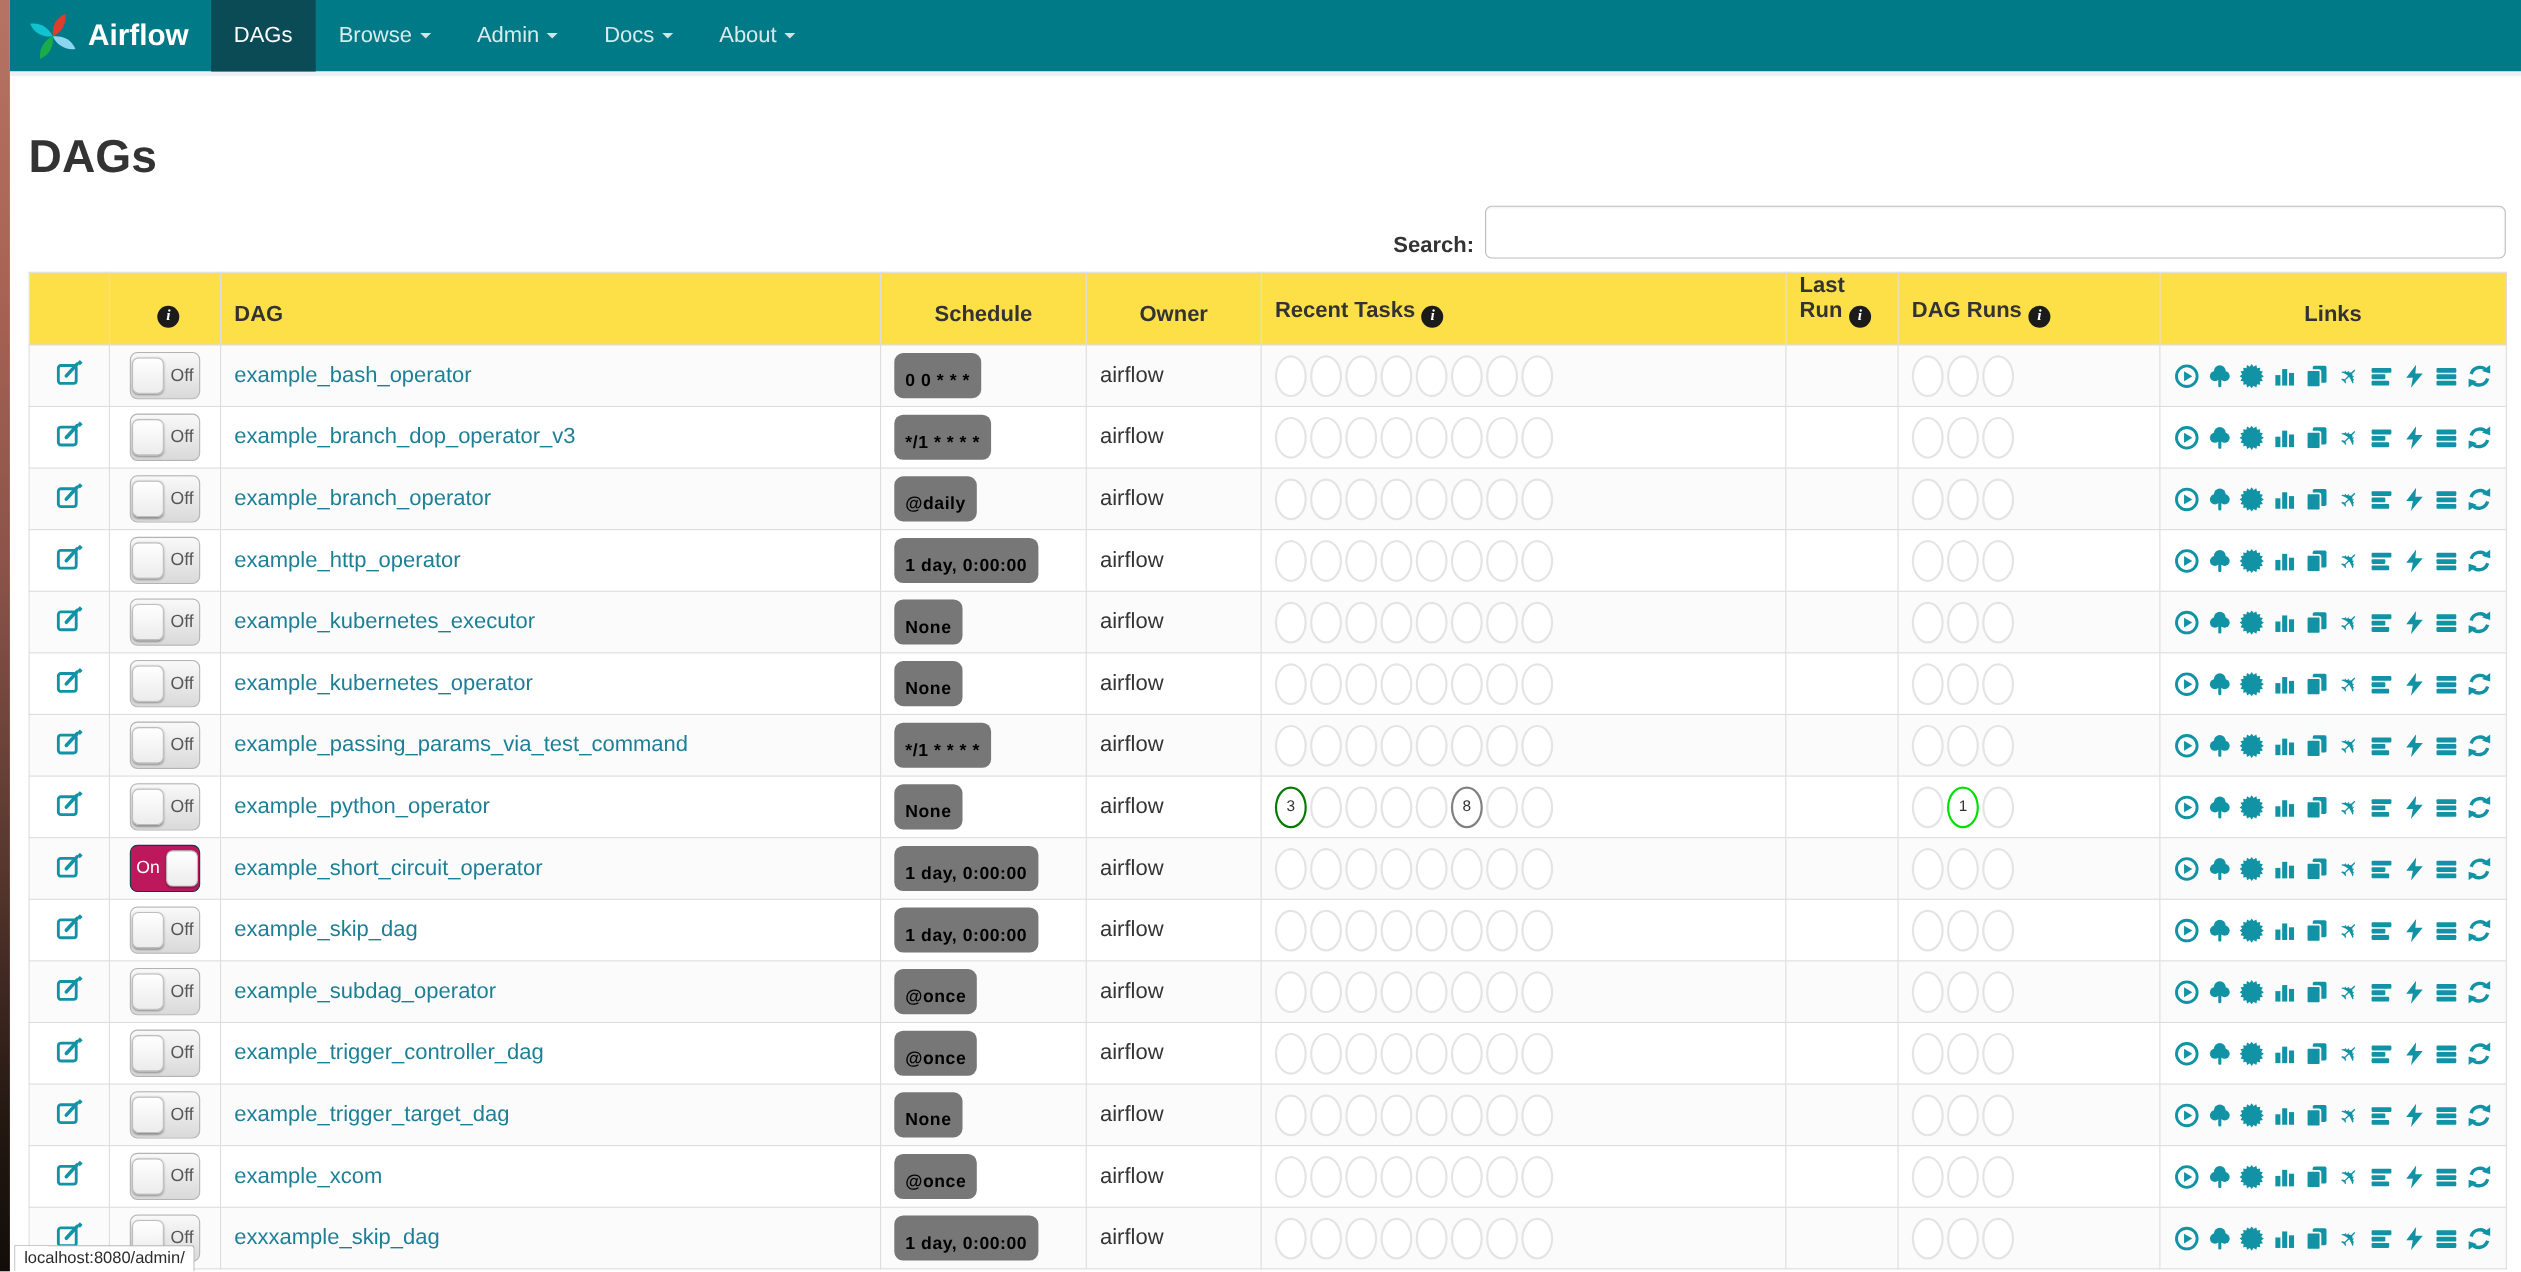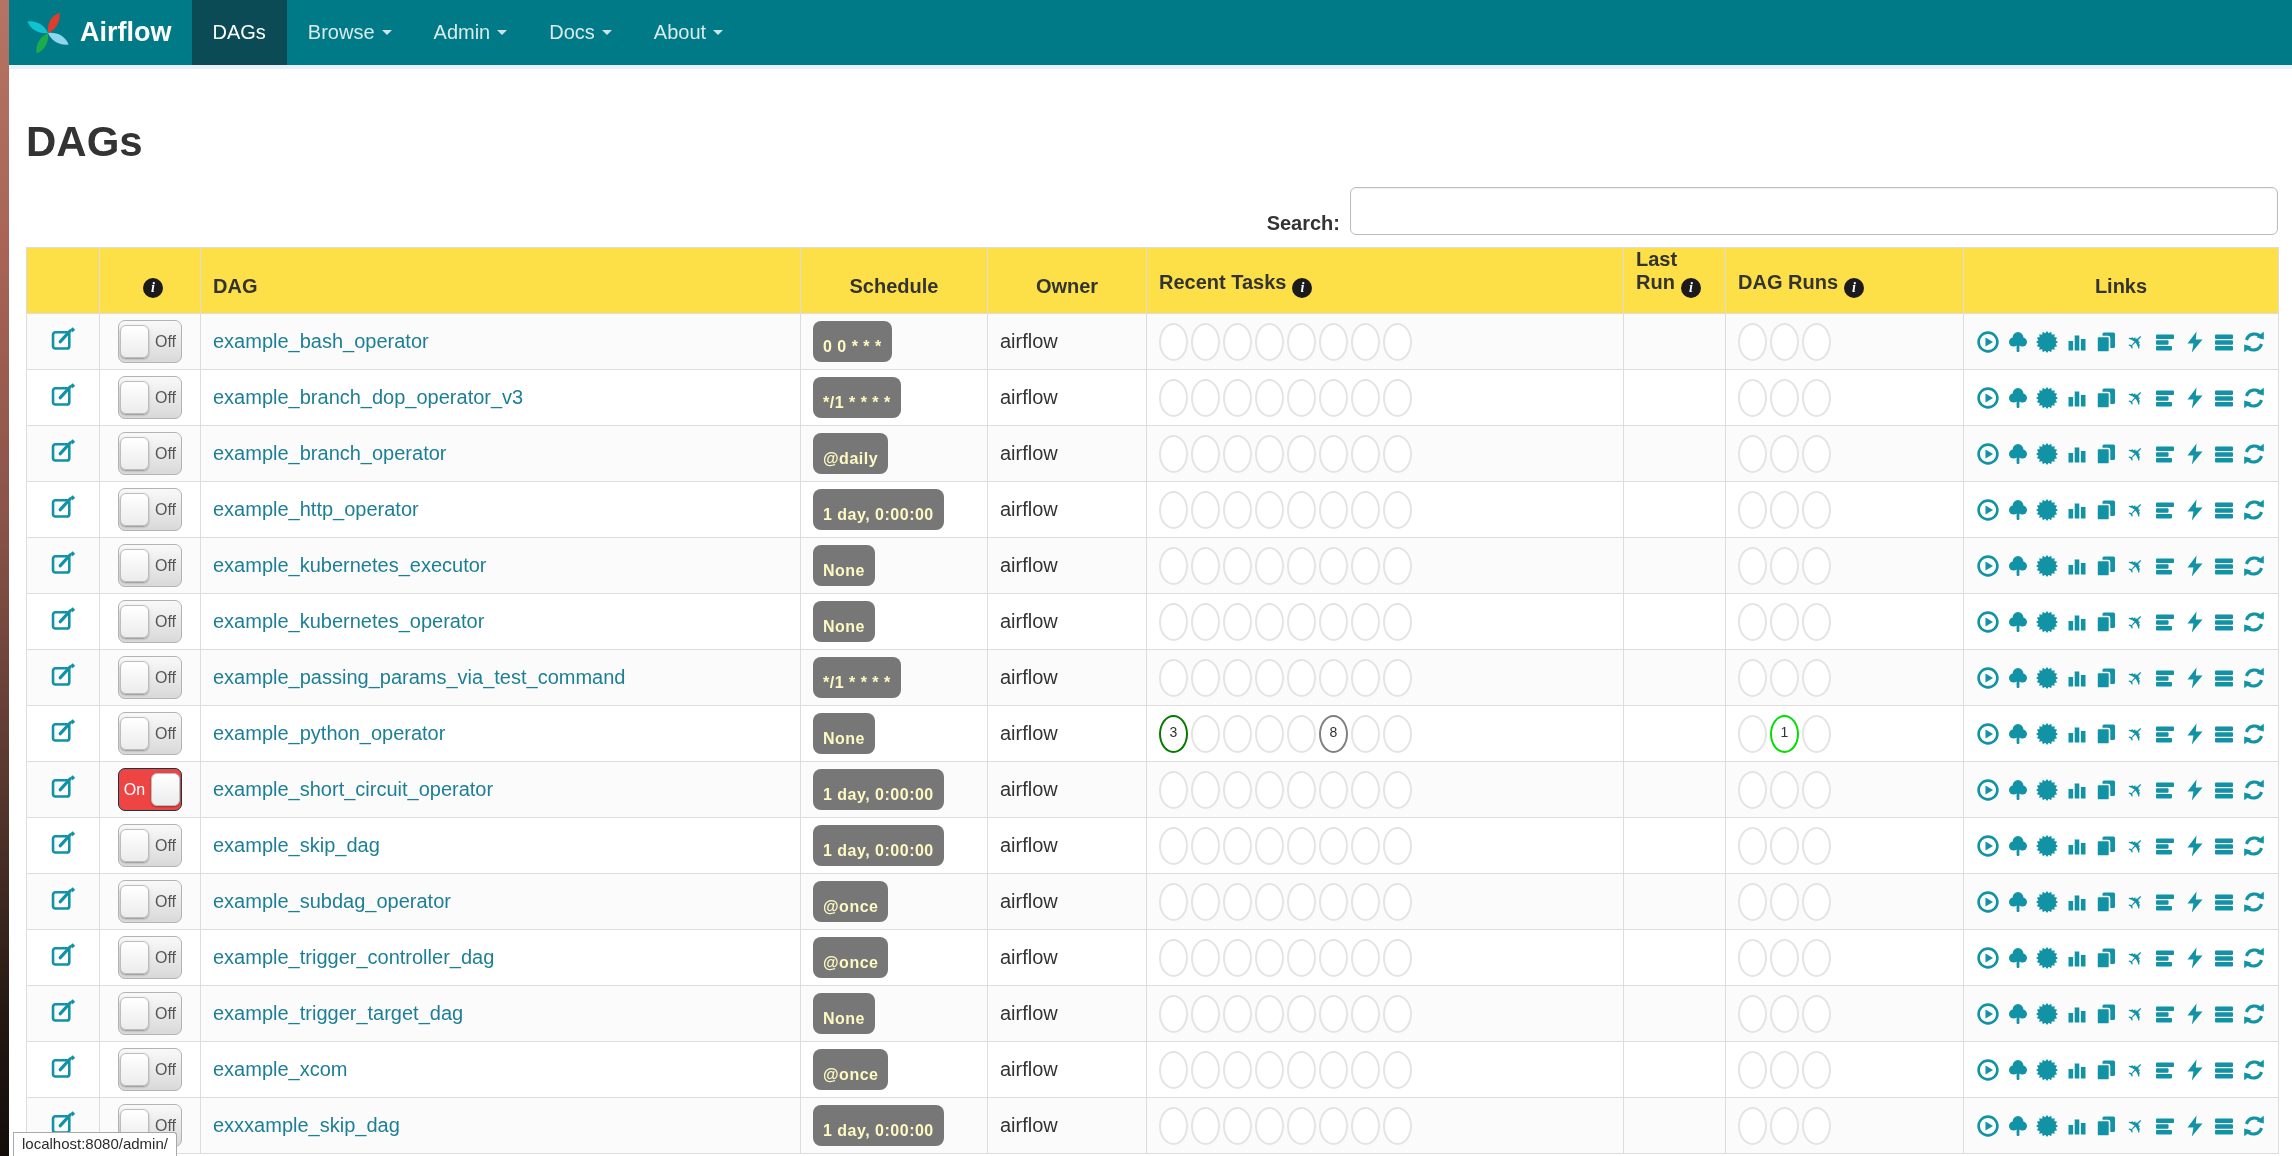--- a/index.html
+++ b/index.html
@@ -44,32 +44,32 @@
     font-weight:bold;color:#333;text-align:left;font-size:20px;
   }
   .dag-table thead th.center{text-align:center;}
   .dag-table tbody td{height:56px;padding:0 12px;vertical-align:middle;background:#fff;}
   .dag-table tbody tr:nth-child(odd) td{background:#fbfbfb;}
   .col-edit{width:73px;}   .col-toggle{width:101px;} .col-dag{width:600px;}
   .col-sched{width:187px;} .col-owner{width:159px;}  .col-recent{width:477px;}
   .col-lastrun{width:102px;} .col-dagruns{width:238px;} .col-links{width:315px;}
   td.c-edit,td.c-toggle{text-align:center;}
   .dag-link{color:#1d7f96;text-decoration:none;cursor:pointer;}
-  .badge{display:inline-block;background:#777;color:#fef9c3;font-weight:bold;font-size:16px;
+  .badge{display:inline-block;background:#777;color:#000000;font-weight:bold;font-size:16px;
     line-height:16px;padding:18px 10px 7px;border-radius:8px;letter-spacing:.5px;white-space:nowrap;}
   .owner-text{color:#333;}
   
   .state-circle{display:inline-block;width:25px;height:34px;border:2px solid #e4e4e4;border-radius:50%;
     background:#fff;margin-right:3px;vertical-align:middle;text-align:center;line-height:30px;
     font-size:14px;color:#333;cursor:pointer;box-sizing:content-box;}
   
   .toggle{width:64px;height:43px;border-radius:7px;display:inline-flex;align-items:center;
     box-sizing:border-box;cursor:pointer;overflow:hidden;}
   .toggle.off{background:linear-gradient(#f9f9f9,#d9d9d9);border:1px solid #b3b3b3;}
-  .toggle.on{background:#ef4444;border:1px solid #0a3d48;}
+  .toggle.on{background:#be185d;border:1px solid #0a3d48;}
   .knob{width:27px;height:31px;background:linear-gradient(#ffffff,#ececec);border:1px solid #bdbdbd;
     border-radius:6px;box-shadow:0 1px 2px rgba(0,0,0,.35);flex:0 0 auto;margin:0 1px;}
   .t-label{flex:1;text-align:center;font-size:16px;line-height:33px;color:#555;}
   .toggle.on .t-label{color:#fff;}
   
   .info-ic{display:inline-block;width:20px;height:20px;border-radius:50%;background:#1b1b1b;color:#fff;
     font-size:14px;font-weight:bold;line-height:20px;text-align:center;vertical-align:-3px;margin-left:6px;
     font-family:"Liberation Serif",serif;font-style:italic;}
   
   td.c-links{padding:0 10px;}

